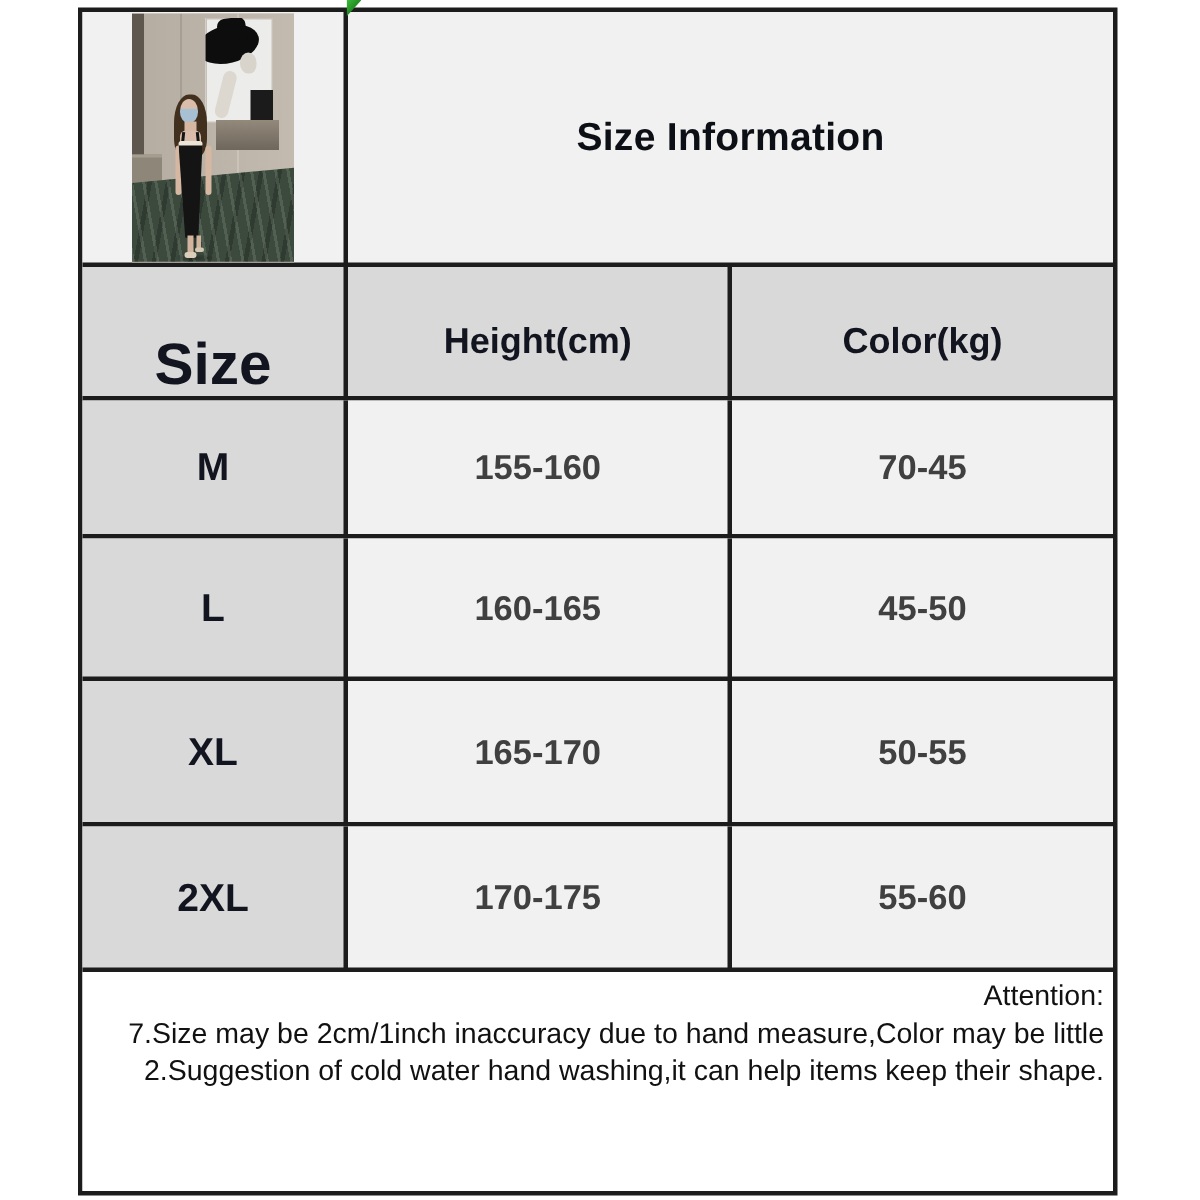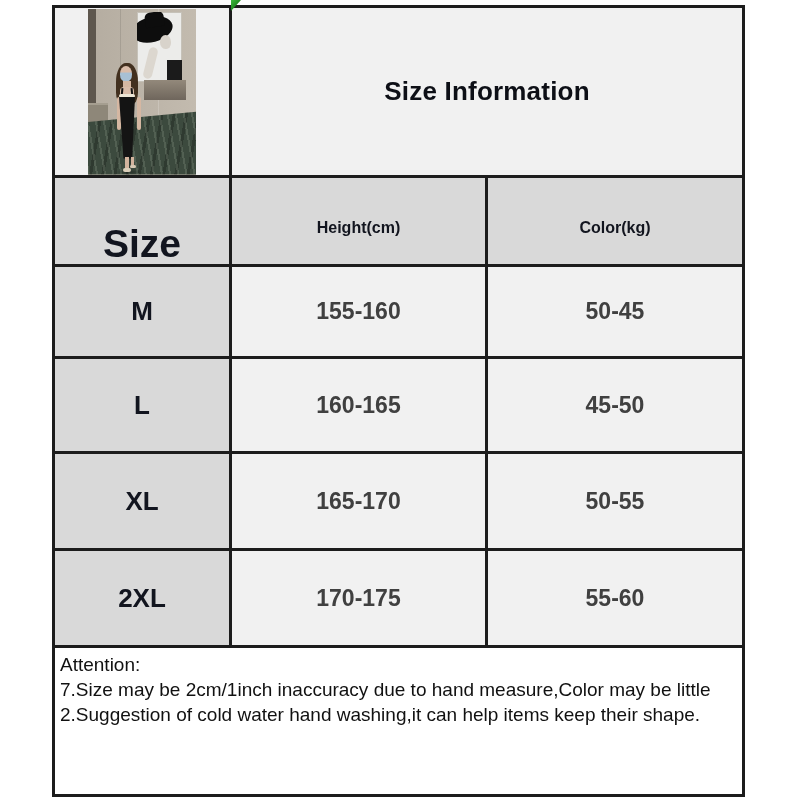--- a/index.html
+++ b/index.html
@@ -25,29 +25,29 @@
   }
   .cell.last-col { border-right:none; }
   .gray  { background:#d9d9d9; }
   .light { background:#f1f1f1; }
   .trow  { display:contents; }
 
   .title-cell { grid-column:2 / 4; border-right:none; }
   .page-title { font-size:26px; font-weight:bold; letter-spacing:0.2px; color:#0d0f16; }
 
   .col-size-label { font-size:39px; font-weight:bold;margin-top:46px; }
-  .col-header     { font-size:16px; font-weight:bold;margin-top:13px; }
+  .col-header     { font-size:24px; font-weight:bold;margin-top:13px; }
   .size-label     { font-size:26px; font-weight:bold; }
   .data-value     { font-size:23px; font-weight:bold; color:#404040; }
 
   
   .attention-cell {
     grid-column:1 / 4; border-right:none; border-bottom:none;
     background:#ffffff; display:block; padding:4px 6px 0 5px;
-    font-size:19px; line-height:25px; color:#111111; text-align:left;
+    font-size:19px; line-height:25px; color:#111111; text-align:right;
   }
   .attention-heading { font-size:19px; }
   .attention-line { white-space:nowrap; overflow:hidden; }
 
   
   .ribbon {
     position:absolute; left:231px; top:0; width:10px; height:11px; z-index:5;
     background:linear-gradient(135deg,#3dbb3d 0%,#0f6e0f 80%);
     clip-path:polygon(0 0,100% 0,0 100%);
   }
@@ -159,21 +159,21 @@
     </div>
 
     <div class="trow">
       <div class="cell gray">
         <span class="size-label">M</span>
       </div>
       <div class="cell light">
         <span class="data-value">155-160</span>
       </div>
       <div class="cell light last-col">
-        <span class="data-value">50-45</span>
+        <span class="data-value">70-45</span>
       </div>
     </div>
 
     <div class="trow">
       <div class="cell gray">
         <span class="size-label">L</span>
       </div>
       <div class="cell light">
         <span class="data-value">160-165</span>
       </div>

